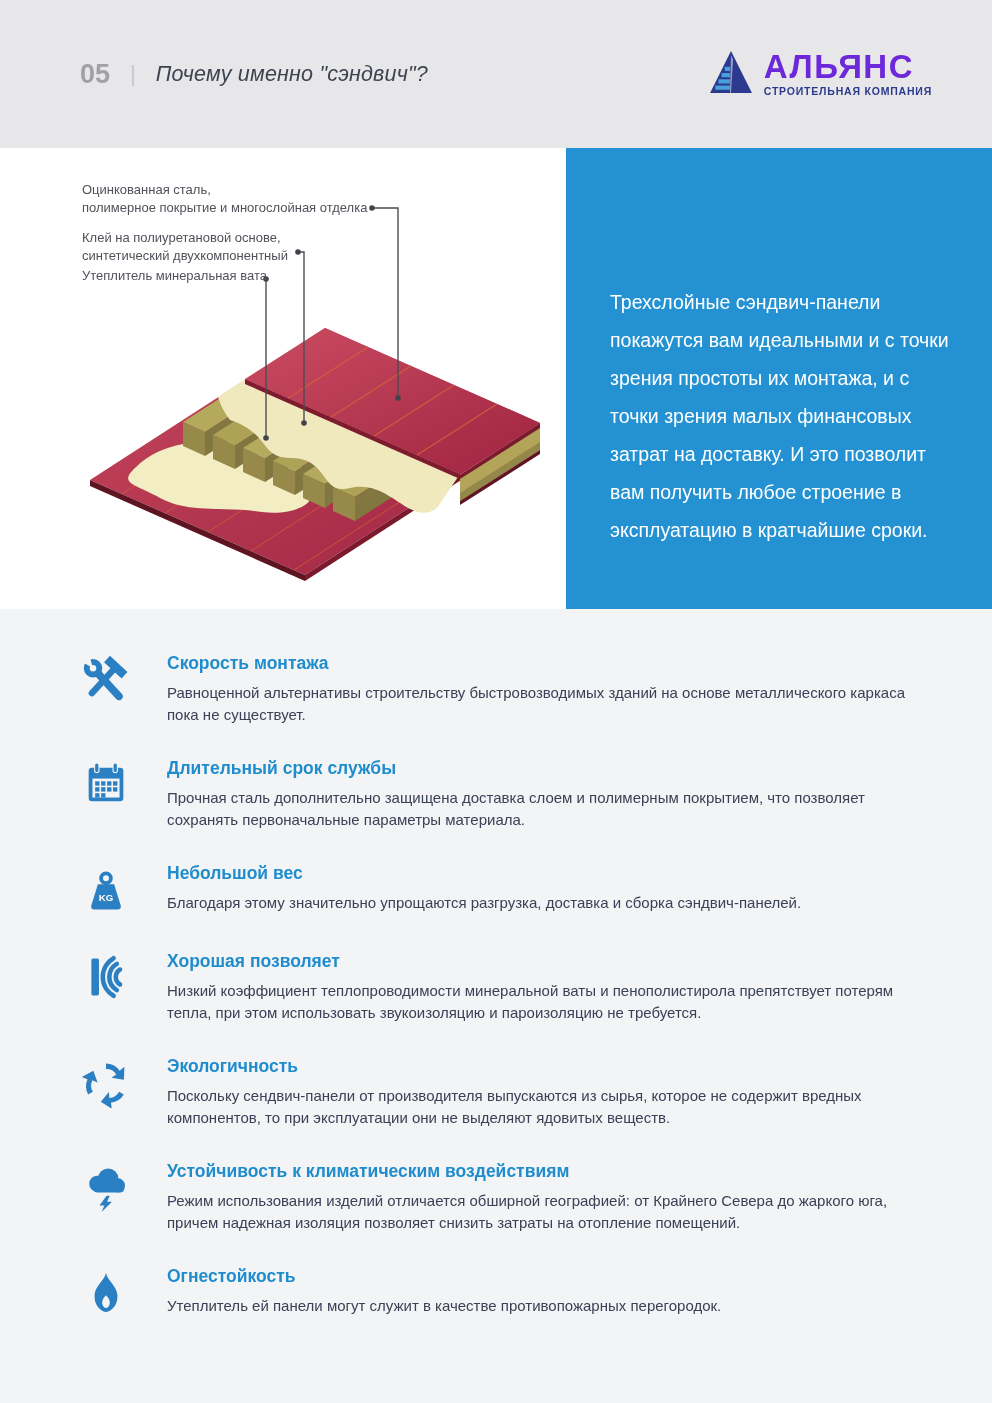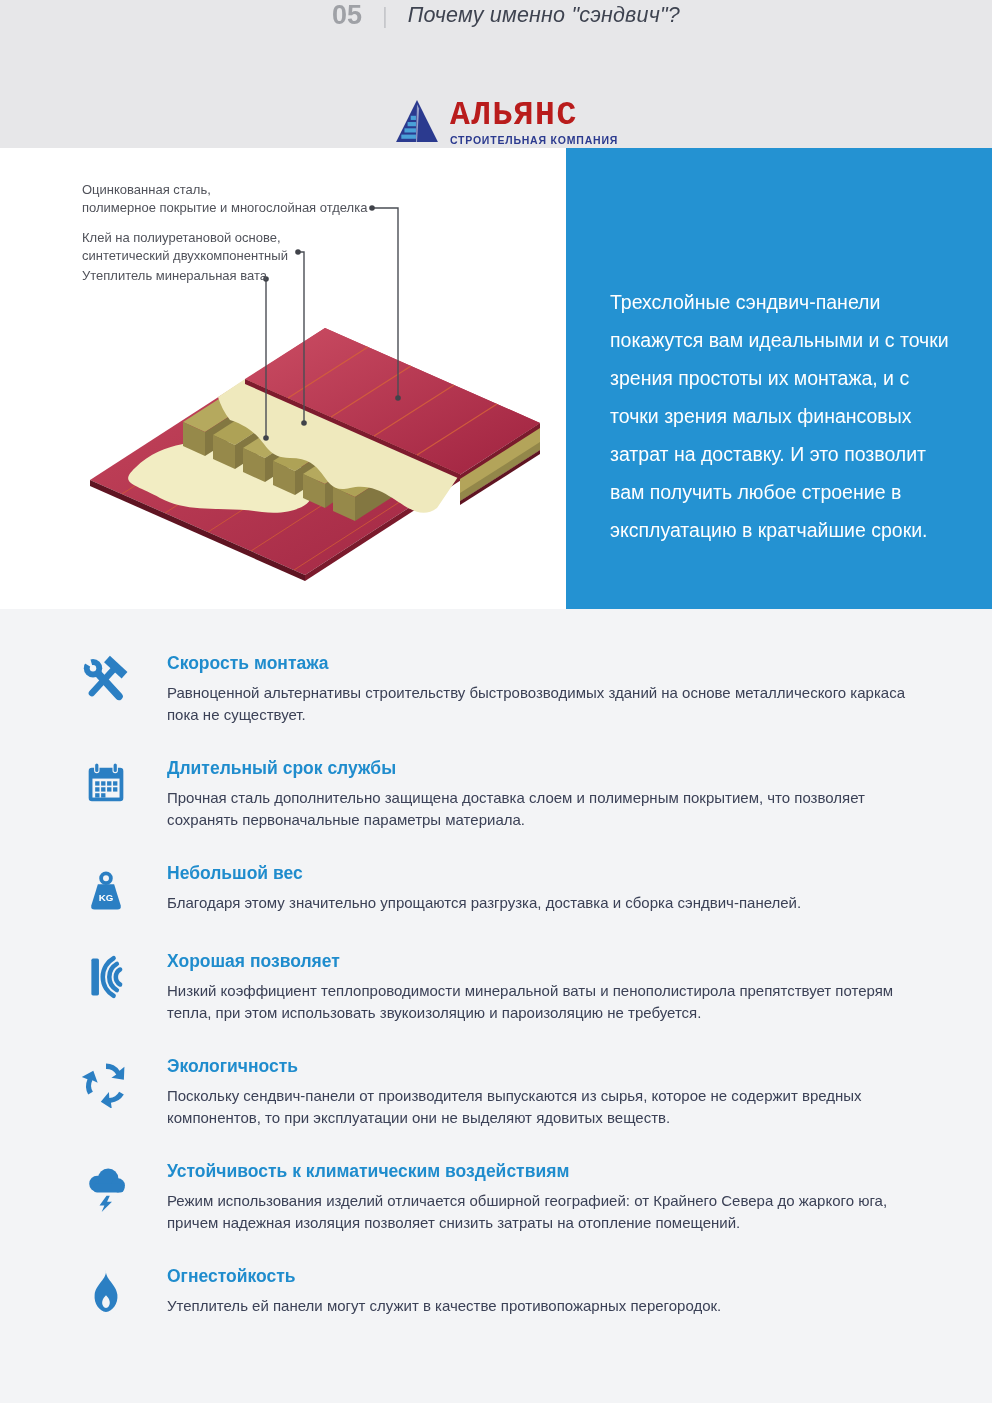--- a/index.html
+++ b/index.html
@@ -1,29 +1,29 @@
 <!DOCTYPE html>
 <html><head>
 <meta charset="utf-8">
 <style>
   * { margin:0; padding:0; box-sizing:border-box; }
   body { font-family:"Liberation Sans", sans-serif; background:#ffffff; }
   .page { width:992px; height:1403px; position:relative; background:#ffffff; overflow:hidden; }
 
   
   .header { height:148px; background:#e7e7e9; display:flex; align-items:center;
-            justify-content:space-between; padding:0 60px 0 80px;flex-direction:column; }
+            justify-content:space-between; padding:0 60px 0 80px; }
   .header-left { display:flex; align-items:center; }
   .page-num { font-size:27px; font-weight:bold; color:#9fa1a6; }
   .head-sep { font-size:22px; color:#c6c7cb; margin:0 20px; font-weight:300; }
   .page-title { font-size:21.5px; font-style:italic; color:#3e4350; letter-spacing:.2px; }
   .logo { display:flex; align-items:center; }
   .logo-text { margin-left:10px; }
-  .logo-name { font-family:Liberation Mono, monospace; font-weight:bold; font-size:33px;
-               color:#b91c1c; letter-spacing:1.5px; line-height:30px; }
+  .logo-name { font-family:Liberation Sans, sans-serif; font-weight:bold; font-size:33px;
+               color:#6d28d9; letter-spacing:1.5px; line-height:30px; }
   .logo-sub { font-size:10.5px; font-weight:bold; color:#2b3a8f; letter-spacing:.8px; margin-top:3px; }
 
   
   .hero { position:relative; height:461px; background:#ffffff; }
   .panel-art { position:absolute; left:0; top:0; }
   .diagram-label { position:absolute; font-size:13px; line-height:17.5px; color:#50525a;
                    white-space:pre-line; }
   .lab1 { left:82px; top:33px; }
   .lab2 { left:82px; top:81px; }
   .lab3 { left:82px; top:119px; }

